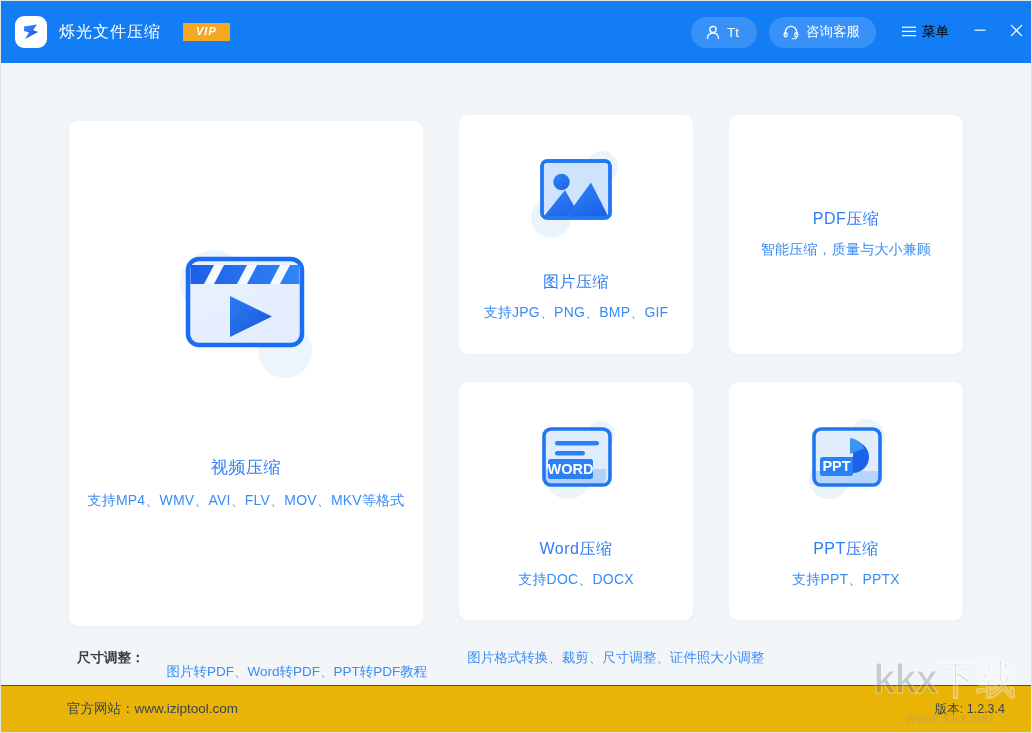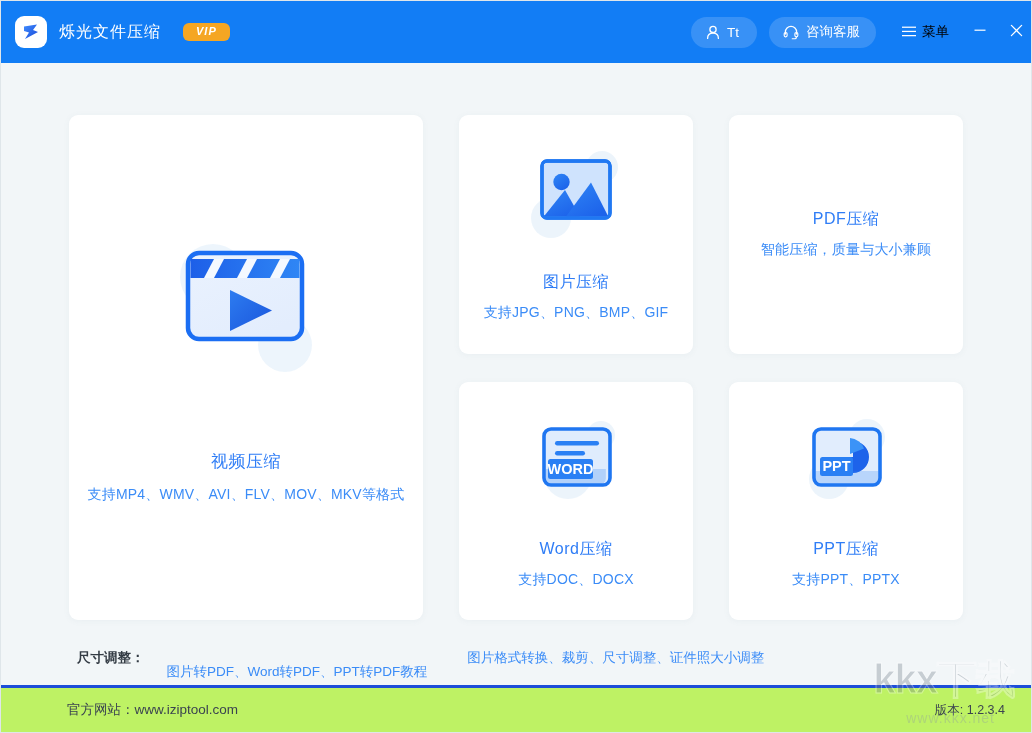--- a/index.html
+++ b/index.html
@@ -36,21 +36,21 @@
   .app-title {
     color: #ffffff; font-size: 16px; letter-spacing: 1px;
     white-space: nowrap;
   }
   .vip-badge {
     margin-left: 22px;
     background: #f5a623;
     color: #ffffff;
     font-size: 11px; font-weight: bold; font-style: italic;
     letter-spacing: 1px;
-    border-radius: 6px;
+    border-radius: 0;
     padding: 3px 13px 4px 13px;
     line-height: 1;
   }
   .tb-spacer { flex: 1 1 auto; }
 
   .pill {
     display: flex; align-items: center;
     background: rgba(255,255,255,0.16);
     border-radius: 16px;
     height: 31px;
@@ -96,21 +96,21 @@
   .card {
     background: #ffffff;
     border-radius: 9px;
     box-shadow: 0 1px 6px rgba(120,140,160,0.07);
     display: flex; flex-direction: column;
     align-items: center; justify-content: center;
     cursor: pointer;
     position: relative;
     overflow: hidden;
   }
-  .card-video { height: 505px; }
+  .card-video { height: 505px; margin-top: 6px; }
   .card-small { flex: 1 1 0; }
 
   .card-icon { position: relative; display: flex; align-items: center; justify-content: center; }
   .card-title {
     color: #2f7df6; font-size: 16px; letter-spacing: 0.5px;
   }
   .card-title-lg { font-size: 17px; }
   .card-sub {
     color: #3b8cf7; font-size: 14px; margin-top: 11px; letter-spacing: 0.2px;
   }
@@ -133,25 +133,25 @@
   .rec-link {
     color: #3b8cf7; font-size: 13.5px; cursor: pointer;
   }
   .rec-1 { margin-left: 22px; margin-top: 28px; }
   .rec-2 { margin-left: 68px; }
   .rec-3 { margin-left: 40px; }
 
   
   .footer {
     flex: 0 0 47px; height: 47px;
-    border-top: 3px solid #1d4ed8;
+    border-top: 1px solid #1d4ed8;
     display: flex; align-items: center;
     padding: 0 26px 0 66px;
     position: relative;
-    background: #bef264;
+    background: #eab308;
   }
   .footer-site { color: #3b4450; font-size: 13.5px; }
   .footer-spacer { flex: 1 1 auto; }
   .footer-ver { color: #3b4450; font-size: 12.5px; }
 
   
   .watermark {
     position: absolute;
     right: 4px; bottom: 0px;
     width: 190px; height: 86px;

